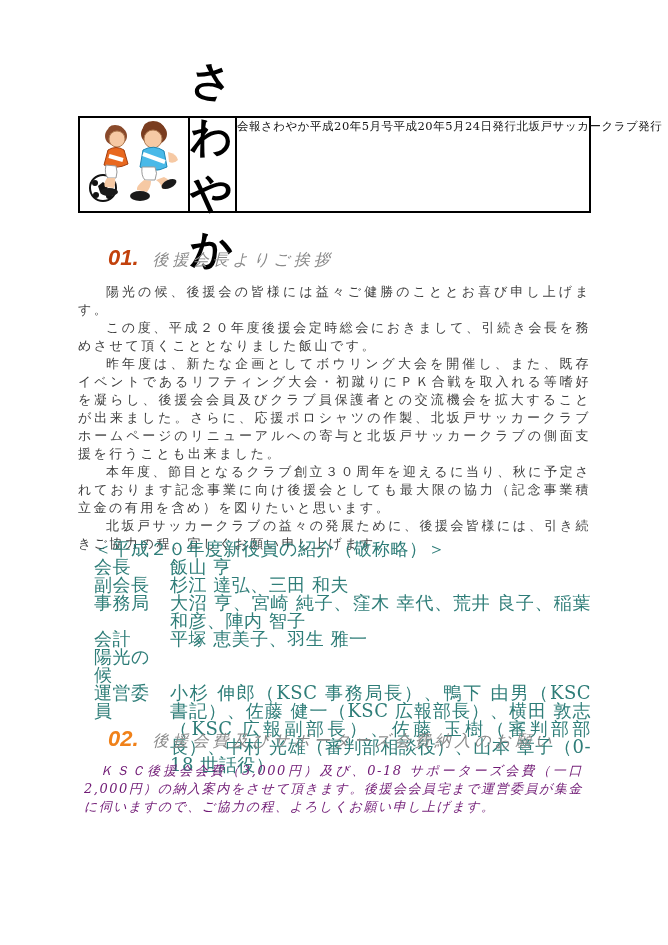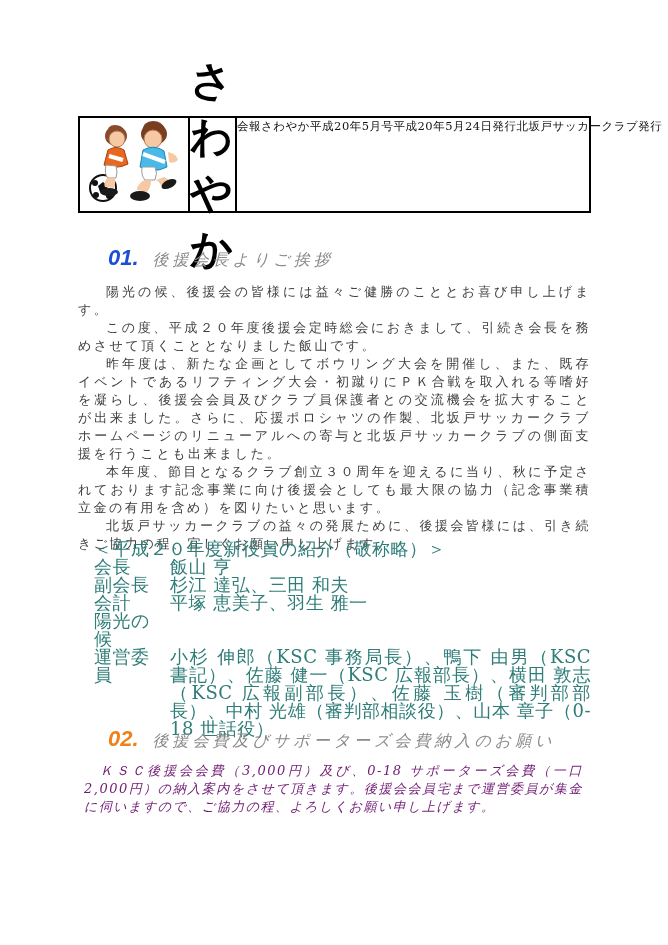--- a/index.html
+++ b/index.html
@@ -63,21 +63,21 @@
     display: flex;
     align-items: baseline;
     padding-left: 30px;
   }
   .section-number {
     font-family: "Liberation Sans", sans-serif;
     font-style: italic;
     font-weight: bold;
     font-size: 22px;
   }
-  .num-blue   { color: #1d4ed8; text-align: right; }
+  .num-blue   { color: #c2410c; text-align: right; }
   .num-orange { color: #f08119; }
   .section-title {
     font-family: "Liberation Sans", sans-serif;
     font-style: italic;
     font-size: 16px;
     color: #8a8a8a;
     letter-spacing: 4px;
     margin-left: 14px;
   }
 
@@ -191,20 +191,24 @@
     <p class="officers-heading">＜平成２０年度新役員の紹介（敬称略）＞</p>
     <div class="officer-row">
       <span class="officer-label">会長</span>
       <span class="officer-value">飯山 亨</span>
     </div>
     <div class="officer-row">
       <span class="officer-label">副会長</span>
       <span class="officer-value">杉江 達弘、三田 和夫</span>
     </div>
     <div class="officer-row">
+      <span class="officer-label">事務局</span>
+      <span class="officer-value">大沼 亨、宮崎 純子、窪木 幸代、荒井 良子、稲葉 和彦、陣内 智子</span>
+    </div>
+    <div class="officer-row">
       <span class="officer-label">会計</span>
       <span class="officer-value">平塚 恵美子、羽生 雅一</span>
     </div>
     <div class="officer-row">
       <span class="officer-label wide">陽光の候</span>
     </div>
     <div class="officer-row">
       <span class="officer-label wide">運営委員</span>
       <span class="officer-value">小杉 伸郎（KSC 事務局長）、鴨下 由男（KSC 書記）、佐藤 健一（KSC 広報部長）、横田 敦志（KSC 広報副部長）、佐藤 玉樹（審判部部長）、中村 光雄（審判部相談役）、山本 章子（0-18 世話役）</span>
     </div>

